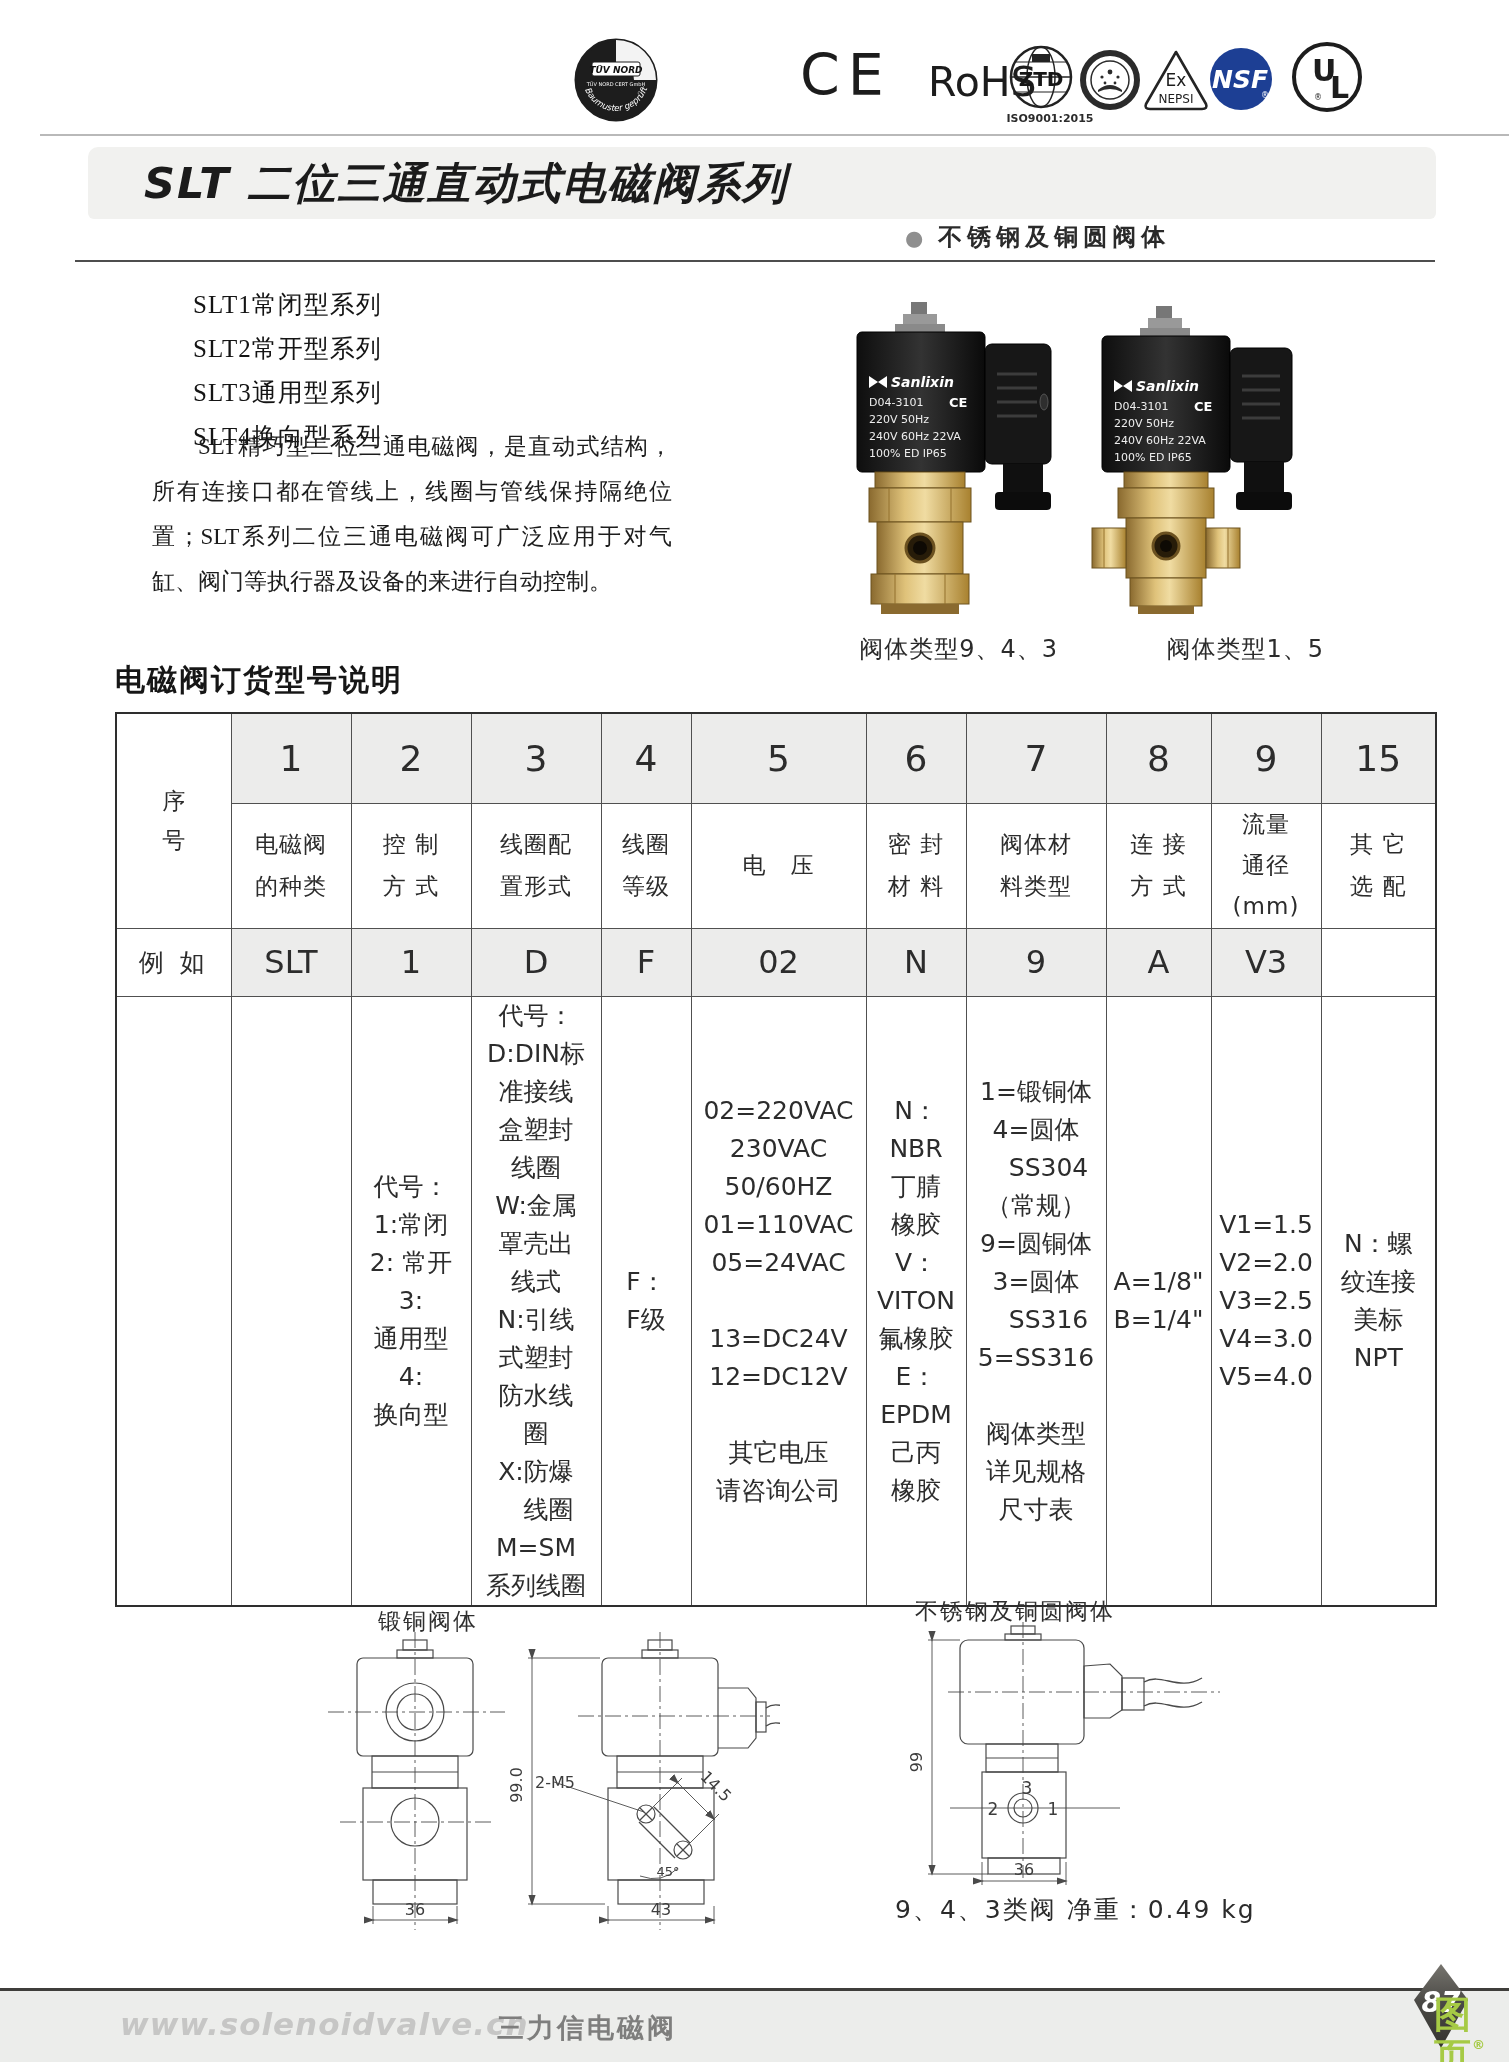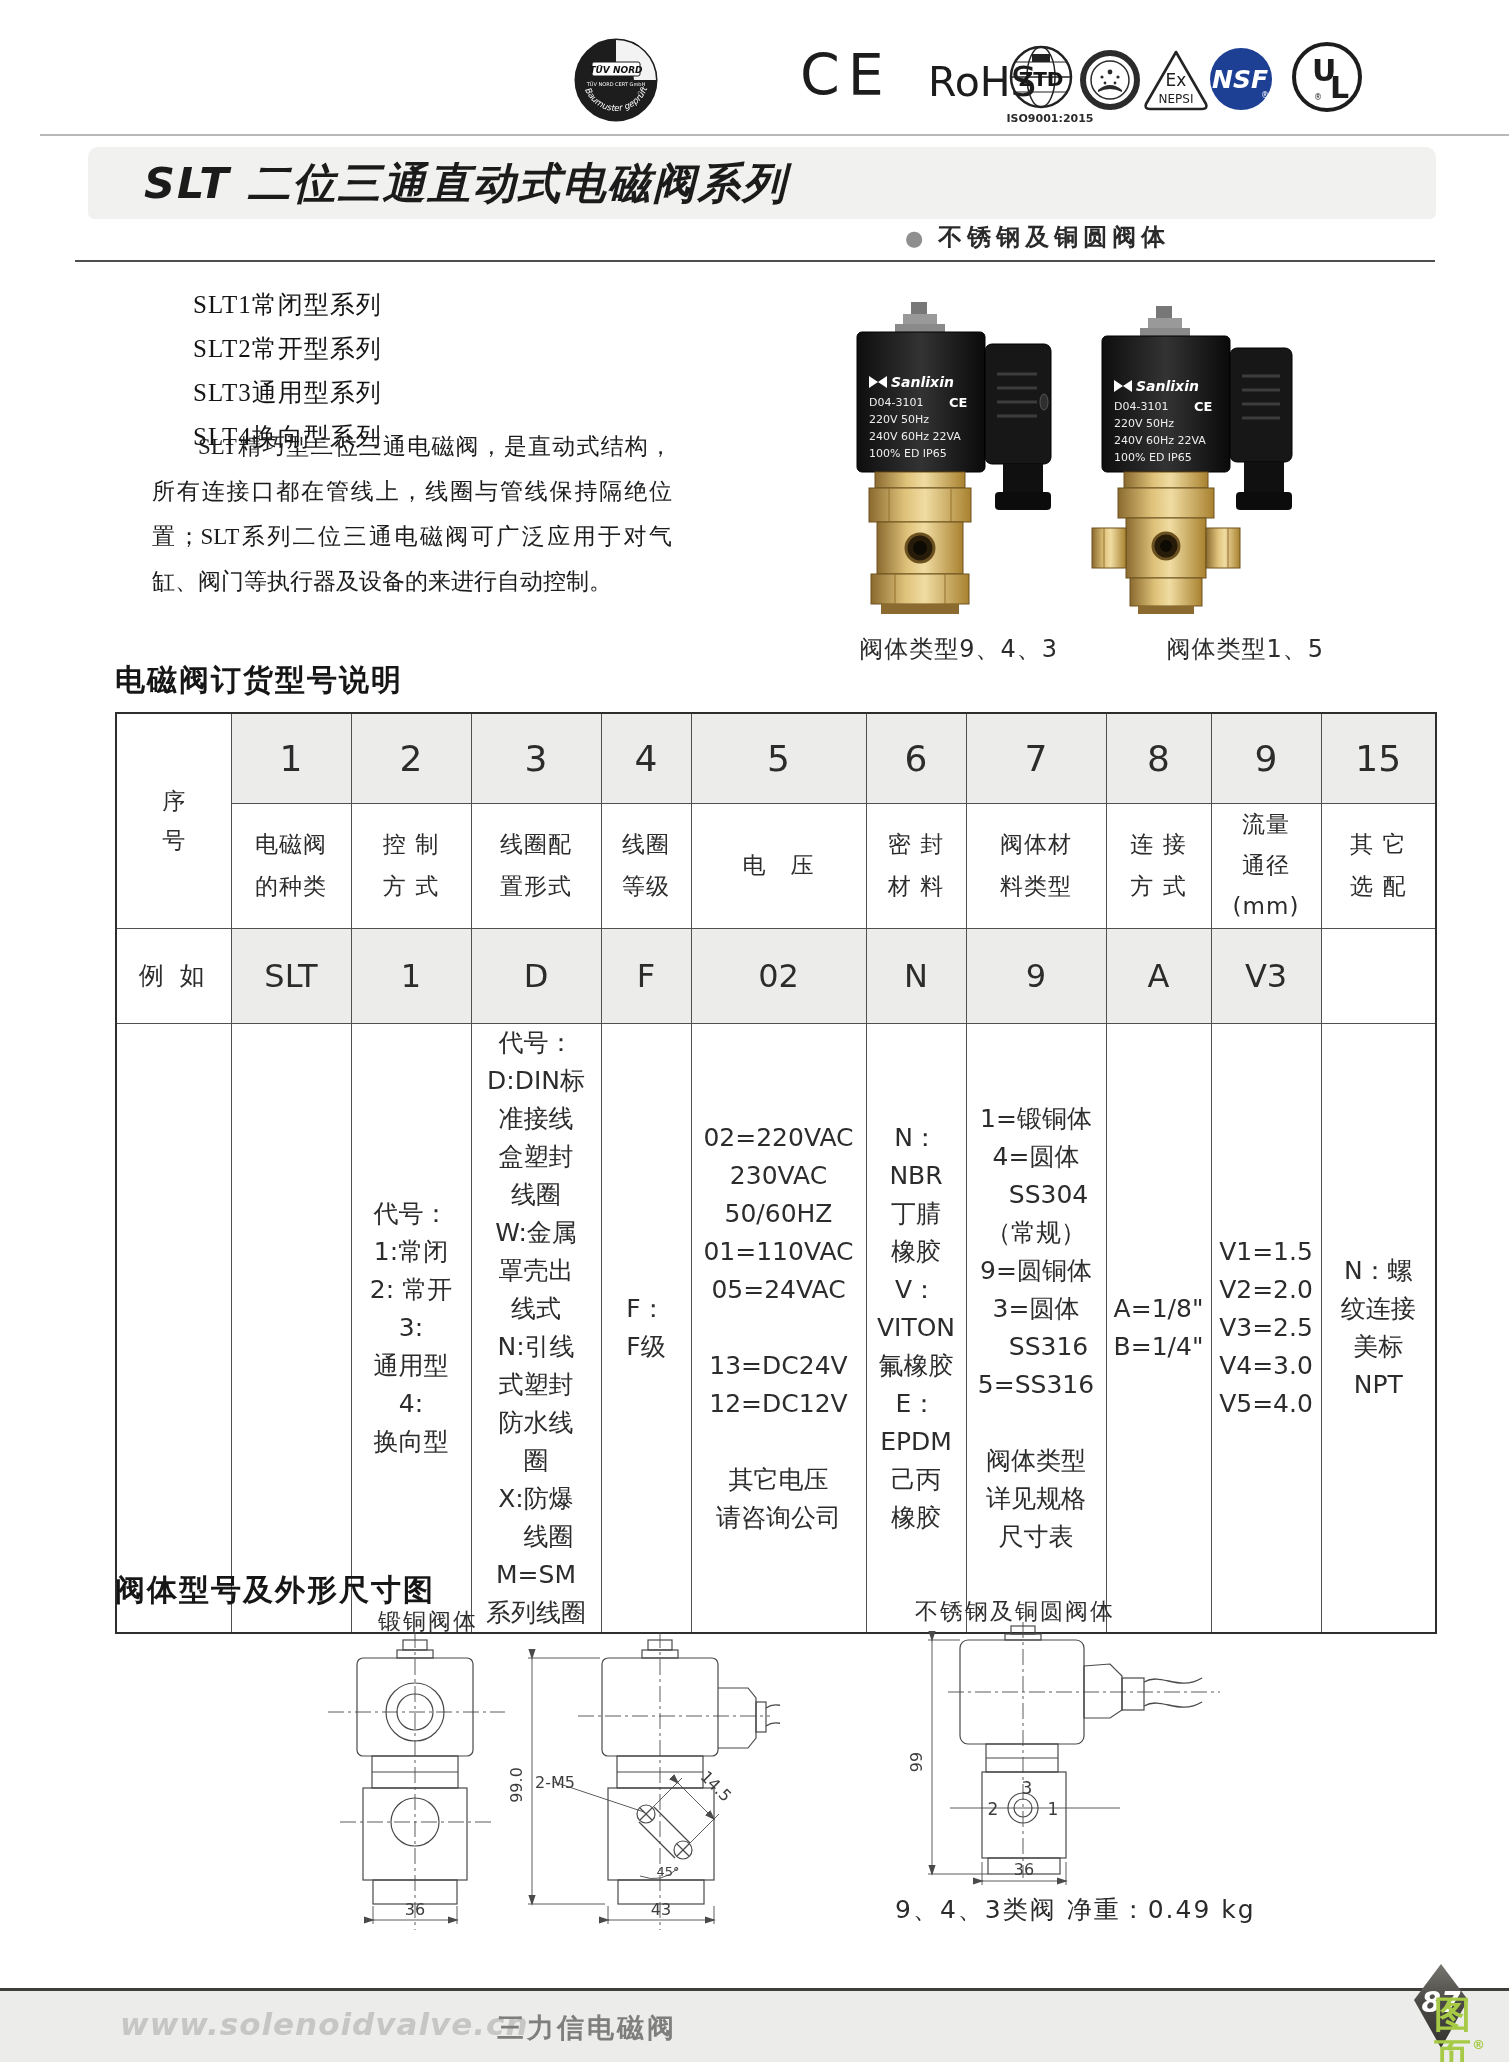--- a/index.html
+++ b/index.html
@@ -287,21 +287,21 @@
       <td class="lbl">阀体材
 料类型</td>
       <td class="lbl">连 接
 方 式</td>
       <td class="lbl">流量
 通径
 (mm)</td>
       <td class="lbl">其 它
 选 配</td>
     </tr>
-    <tr style="height:95px">
+    <tr style="height:68px">
       <td class="eg">例 如</td>
       <td class="ex gray">SLT</td>
       <td class="ex gray">1</td>
       <td class="ex gray">D</td>
       <td class="ex gray">F</td>
       <td class="ex gray">02</td>
       <td class="ex gray">N</td>
       <td class="ex gray">9</td>
       <td class="ex gray">A</td>
       <td class="ex gray">V3</td>
@@ -377,21 +377,20 @@
 V4=3.0
 V5=4.0</td>
       <td class="det">N：螺
 纹连接
 美标
 NPT</td>
     </tr>
   </tbody>
     </table>
 
-  <div class="sec-title" style="top:1570px">阀体型号及外形尺寸图</div>
 
   <div class="draw-cap" style="left:328px;top:1606px;width:200px">锻铜阀体</div>
   <div class="draw-cap" style="left:900px;top:1596px;width:230px">不锈钢及铜圆阀体</div>
 
   <svg class="abs" style="left:300px;top:1630px" width="480" height="310" viewBox="0 0 480 310">
     <defs>
       <marker id="arwL" markerWidth="12" markerHeight="8" refX="10" refY="4" orient="auto">
         <polygon points="0,0 12,4 0,8" fill="#4a4a4a"></polygon>
       </marker>
     </defs>

